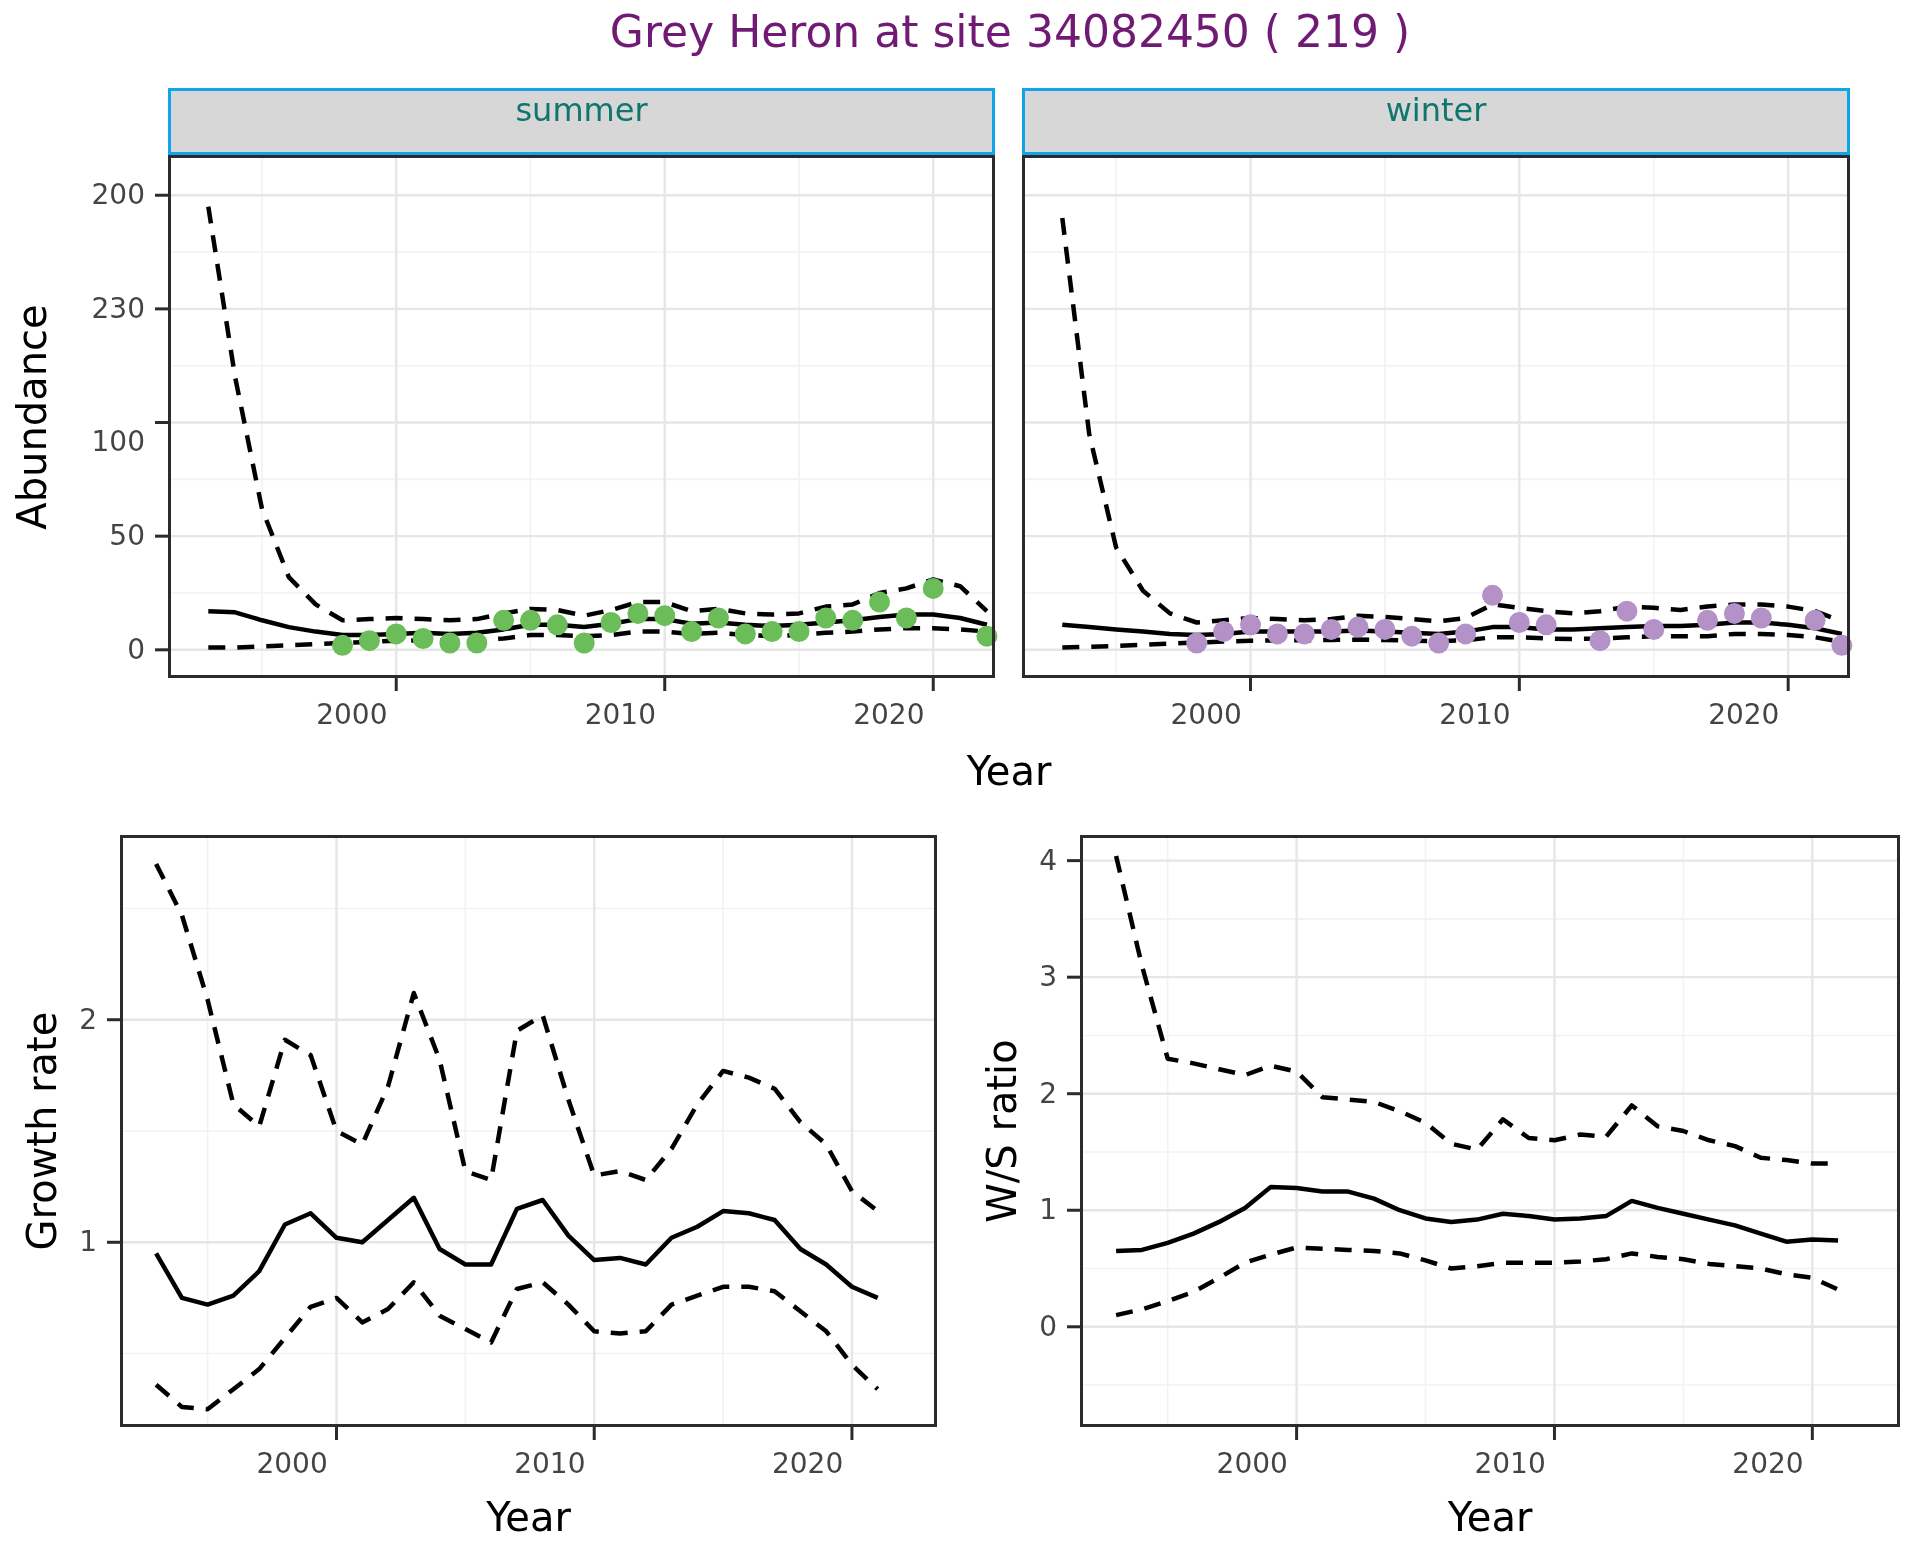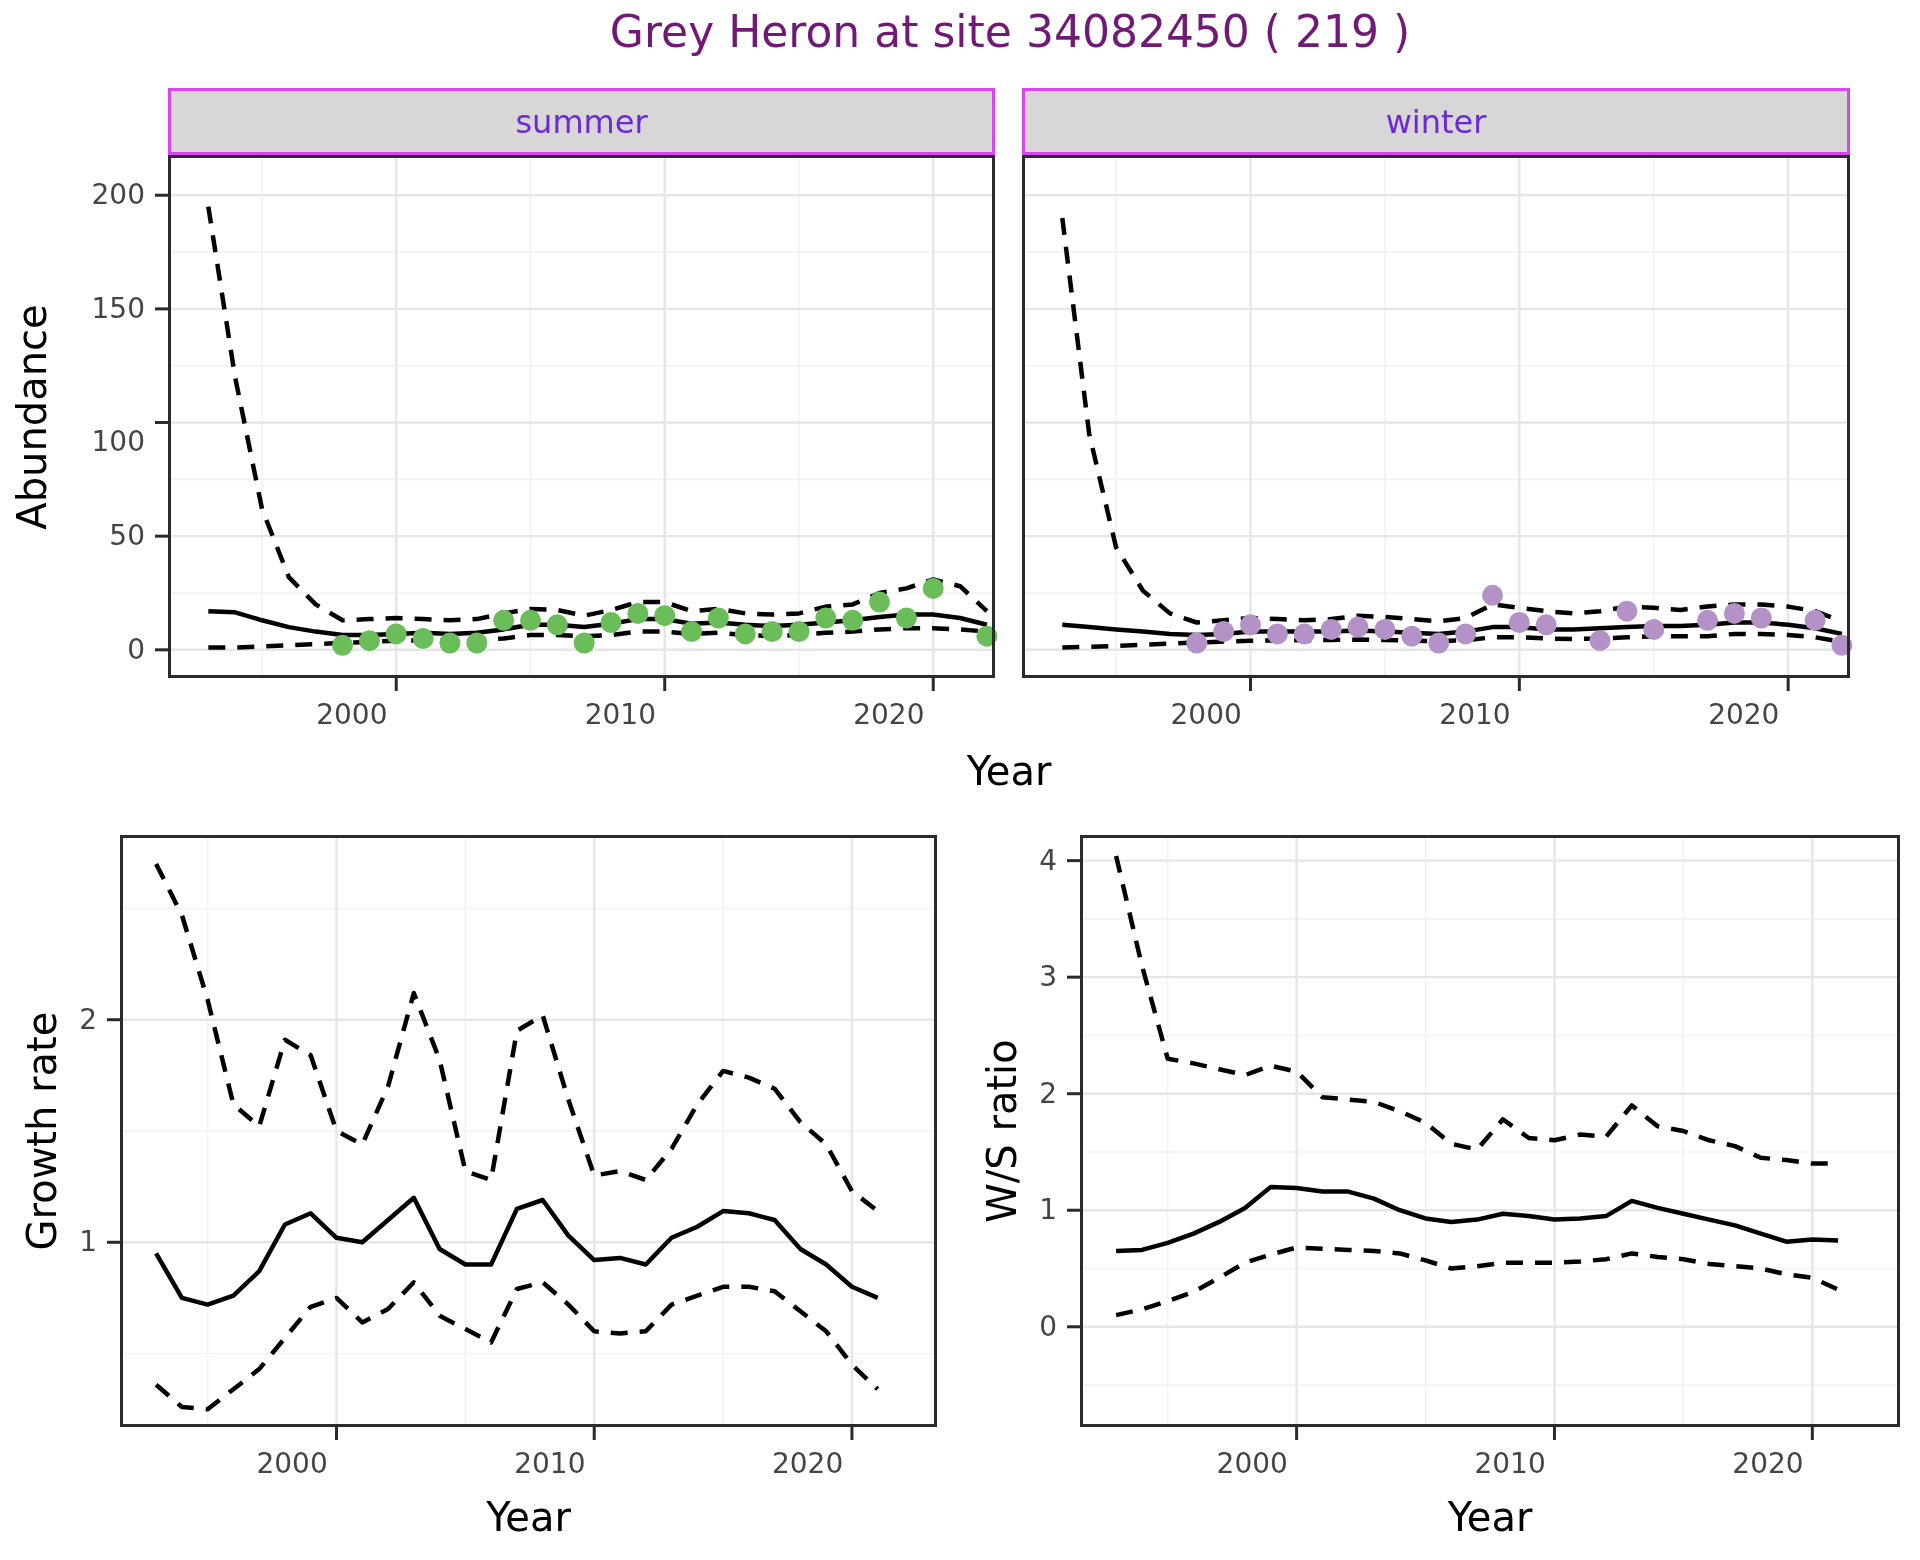--- a/index.html
+++ b/index.html
@@ -1,21 +1,21 @@
 <!DOCTYPE html>
 <html><head>
 <meta charset="utf-8">
 <style>
   html,body{margin:0;padding:0;background:#ffffff;}
   .figure{position:relative;width:1920px;height:1560px;background:#ffffff;
           font-family:"DejaVu Sans","Liberation Sans",sans-serif;overflow:hidden;}
   .chart-title{position:absolute;left:100px;top:6px;width:1820px;text-align:center;
                font-size:44px;color:#701a75;}
-  .strip{position:absolute;background:#d7d7d7;border:3px solid #d946ef;box-sizing:border-box;
-         display:flex;align-items:center;justify-content:center;font-size:32px;color:#6d28d9;}
+  .strip{position:absolute;background:#d7d7d7;border:3px solid #0ea5e9;box-sizing:border-box;
+         display:flex;justify-content:center;font-size:32px;color:#0f766e;}
   .strip-summer{left:168px;top:88px;width:827px;height:67px;}
   .strip-winter{left:1022px;top:88px;width:828px;height:67px;}
   .panel-svg{position:absolute;overflow:visible;}
   .axis-title{position:absolute;font-size:40px;color:#000000;text-align:center;}
   .axis-title-y{width:400px;height:48px;line-height:48px;transform:rotate(-90deg);}
   .tick-label{position:absolute;font-size:28px;color:#444444;}
   .xtick-label{width:160px;margin-left:-80px;text-align:left;}
   .ytick-label{width:110px;text-align:right;line-height:38px;}
 </style>
 </head>
@@ -196,21 +196,21 @@
 
   <div class="axis-title" style="left:120px;top:1494px;width:817px;">Year</div>
   <div class="axis-title" style="left:1080px;top:1494px;width:820px;">Year</div>
 
 <div class="tick-label xtick-label" style="left: 396.231px; top: 698px;">2000</div>
     <div class="tick-label xtick-label" style="left: 664.737px; top: 698px;">2010</div>
     <div class="tick-label xtick-label" style="left: 933.244px; top: 698px;">2020</div>
     <div class="tick-label ytick-label" style="left: 35px; top: 630.816px;">0</div>
     <div class="tick-label ytick-label" style="left: 35px; top: 517.169px;">50</div>
     <div class="tick-label ytick-label" style="left: 35px; top: 423px;">100</div>
-    <div class="tick-label ytick-label" style="left: 35px; top: 289.877px;">150</div>
+    <div class="tick-label ytick-label" style="left: 35px; top: 289.877px;">230</div>
     <div class="tick-label ytick-label" style="left: 35px; top: 176.231px;">200</div>
     <div class="tick-label xtick-label" style="left: 1250.51px; top: 698px;">2000</div>
     <div class="tick-label xtick-label" style="left: 1519.34px; top: 698px;">2010</div>
     <div class="tick-label xtick-label" style="left: 1788.17px; top: 698px;">2020</div>
     <div class="tick-label xtick-label" style="left: 336.492px; top: 1447px;">2000</div>
     <div class="tick-label xtick-label" style="left: 594.221px; top: 1447px;">2010</div>
     <div class="tick-label xtick-label" style="left: 851.95px; top: 1447px;">2020</div>
     <div class="tick-label ytick-label" style="left: -13px; top: 1223.28px;">1</div>
     <div class="tick-label ytick-label" style="left: -13px; top: 1000.72px;">2</div>
     <div class="tick-label xtick-label" style="left: 1296.6px; top: 1447px;">2000</div>

